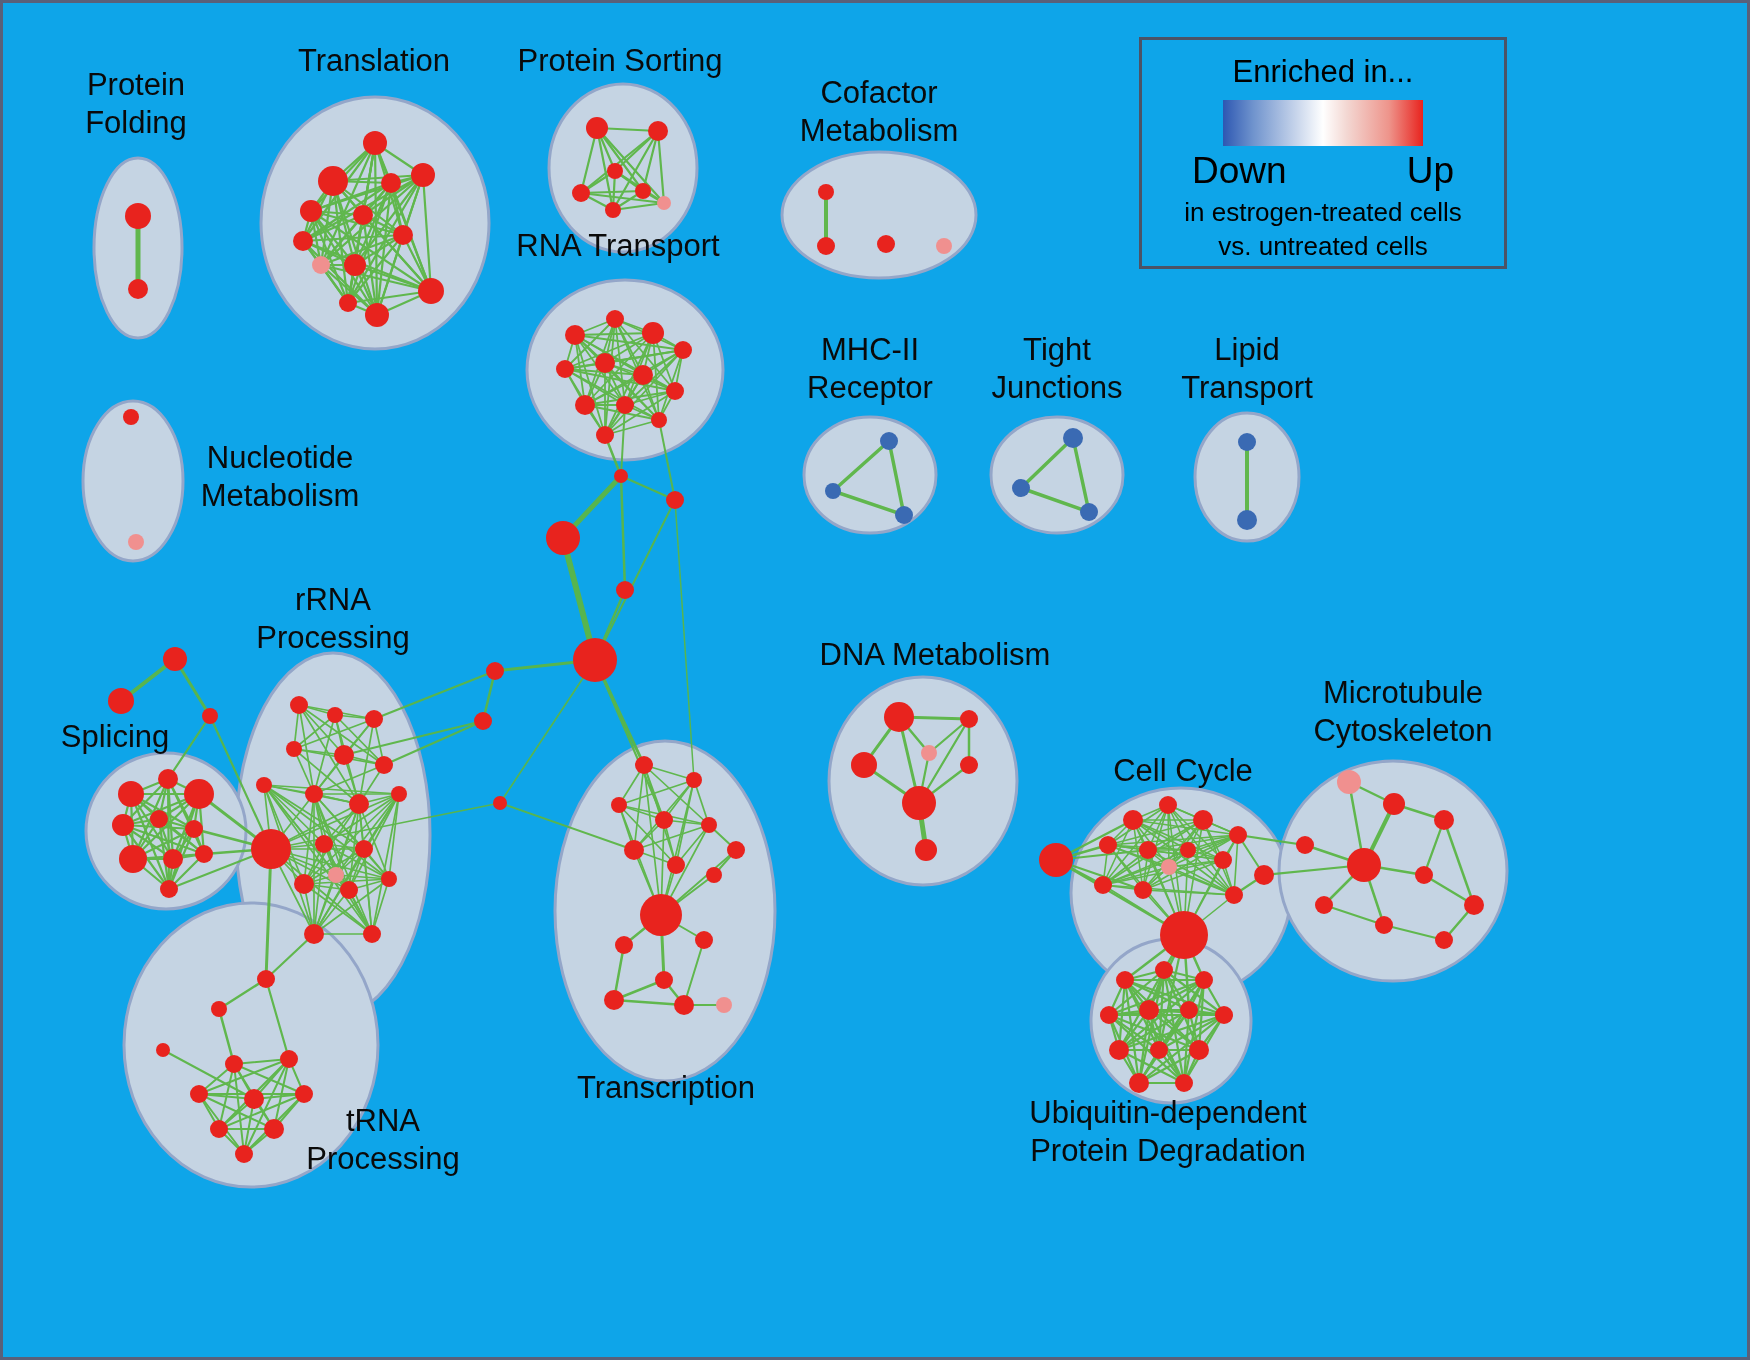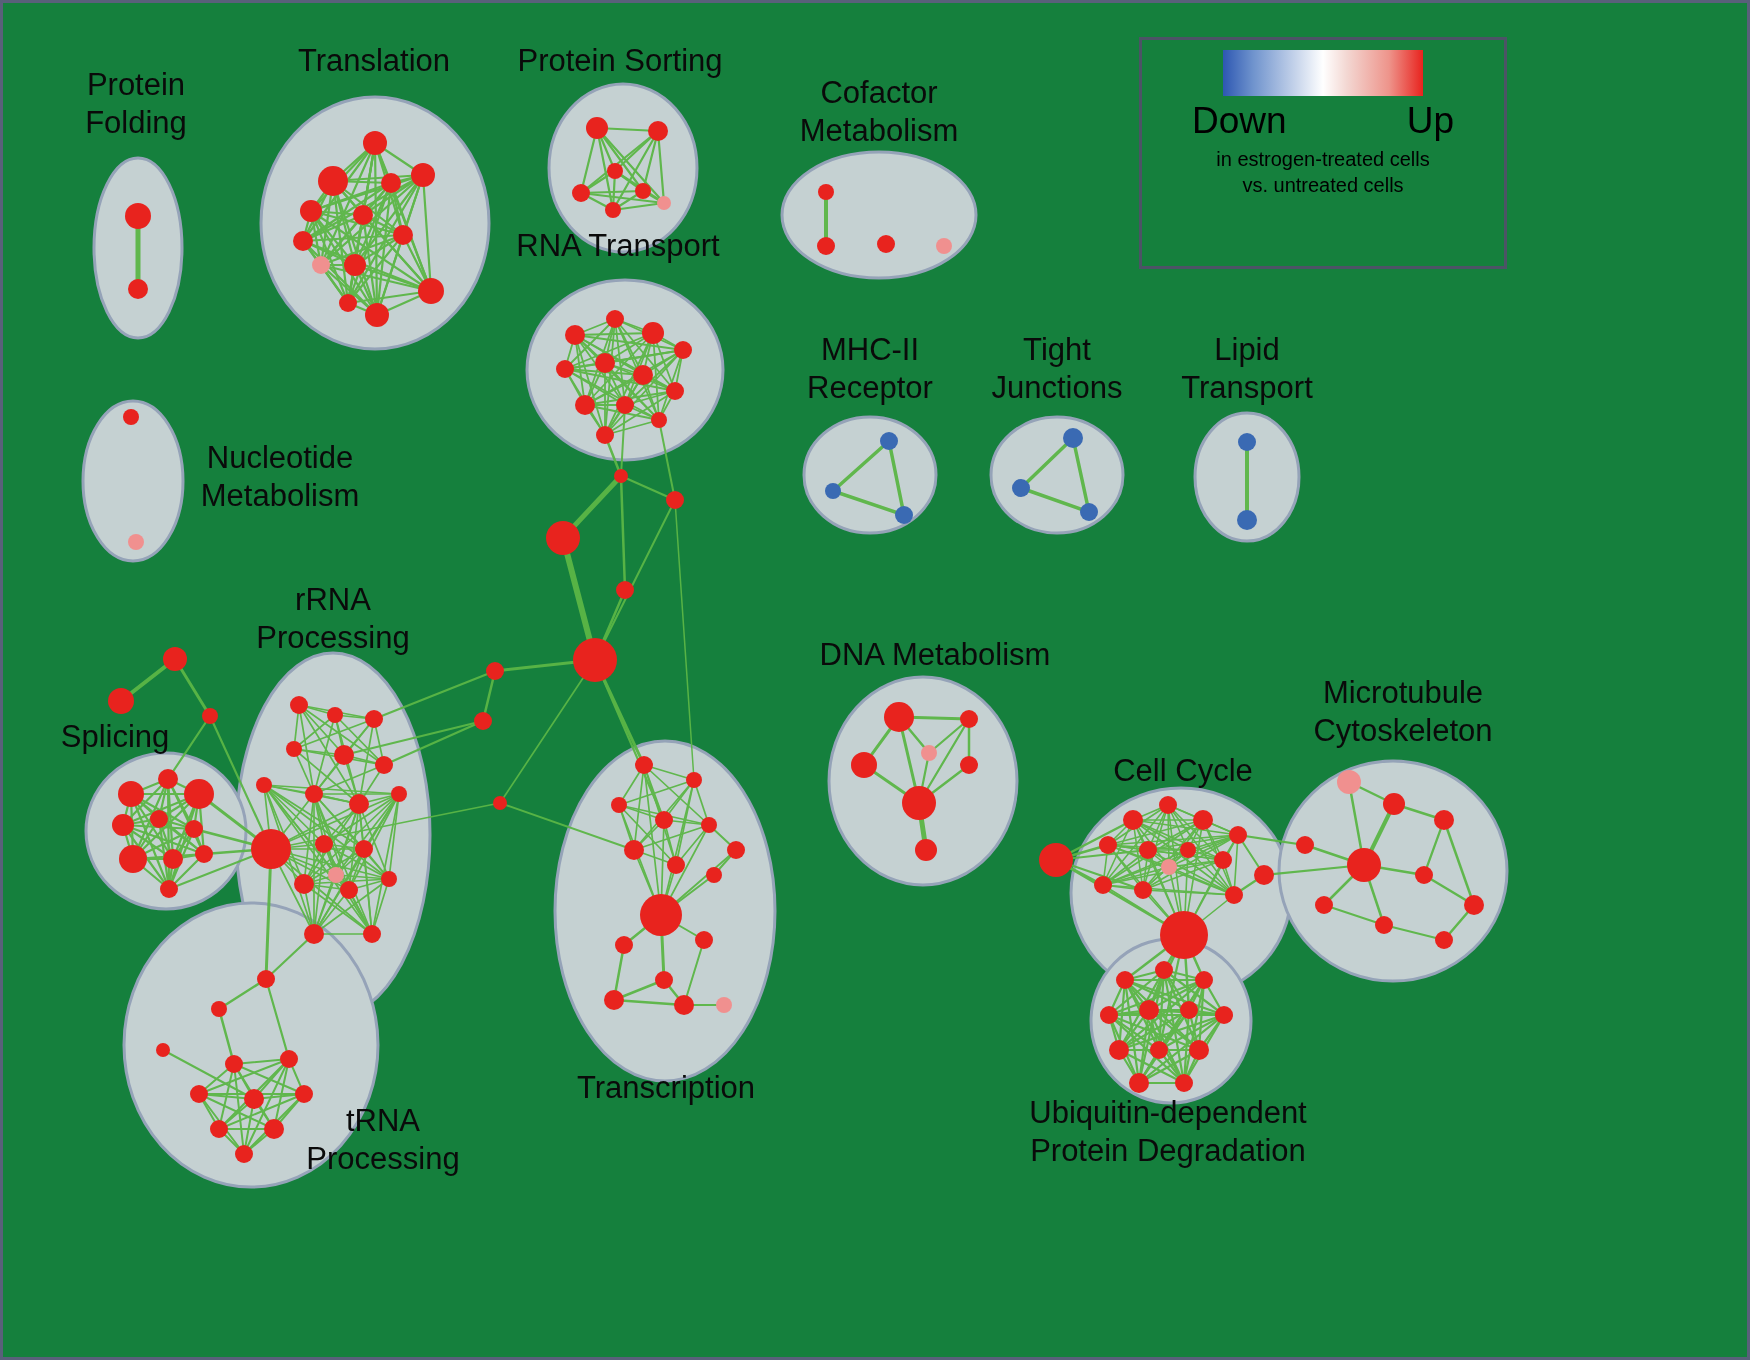--- a/index.html
+++ b/index.html
@@ -1,33 +1,33 @@
 <!DOCTYPE html>
 <html><head>
 <meta charset="utf-8">
 <style>
   html,body{margin:0;padding:0;background:#eef0f5;}
   .figure{
     position:relative;width:1750px;height:1360px;
-    background:#15803d;border:3px solid #59607a;box-sizing:border-box;
+    background:#0ea5e9;border:3px solid #59607a;box-sizing:border-box;
     font-family:"Liberation Sans",sans-serif;overflow:hidden;
   }
   .figure svg{position:absolute;left:0;top:0;display:block;}
   .legend{
     position:absolute;left:1136px;top:34px;width:368px;height:232px;
     border:3px solid #4c5366;box-sizing:border-box;text-align:center;color:#000;
     background:transparent;
   }
   .legend-title{font-size:31px;margin-top:14px;}
   .legend-gradient{
     width:200px;height:46px;margin:10px auto 4px;
     background:linear-gradient(90deg,#2d57b2 0%,#6f93cd 15%,#cdd9ed 38%,#ffffff 50%,#f3d7d2 62%,#ee948b 83%,#e8231e 100%);
   }
   .legend-scale{display:flex;justify-content:space-between;width:262px;margin:0 auto 4px;font-size:37px;}
-  .legend-caption{font-size:20px;line-height:1.3;}
+  .legend-caption{font-size:26px;line-height:1.3;}
 </style>
 </head>
 <body>
 
 <div class="figure">
   <svg id="net" width="1750" height="1360" viewBox="0 0 1750 1360">
       <g opacity="0.9">
         <ellipse cx="135" cy="245" rx="44" ry="90" fill="#d9dae3" stroke="#a3a7c6" stroke-width="3"></ellipse>
         <ellipse cx="372" cy="220" rx="114" ry="126" fill="#d9dae3" stroke="#a3a7c6" stroke-width="3"></ellipse>
         <ellipse cx="620" cy="165" rx="74" ry="84" fill="#d9dae3" stroke="#a3a7c6" stroke-width="3"></ellipse>
@@ -847,20 +847,21 @@
         <text x="1400" y="738" text-anchor="middle">Cytoskeleton</text>
         <text x="380" y="1128" text-anchor="middle">tRNA</text>
         <text x="380" y="1166" text-anchor="middle">Processing</text>
         <text x="663" y="1095" text-anchor="middle">Transcription</text>
         <text x="1165" y="1120" text-anchor="middle">Ubiquitin-dependent</text>
         <text x="1165" y="1158" text-anchor="middle">Protein Degradation</text>
       </g>
     </svg>
 
   <div class="legend">
+    <div class="legend-title">Enriched in...</div>
     <div class="legend-gradient"></div>
     <div class="legend-scale">
       <span>Down</span>
       <span>Up</span>
     </div>
     <div class="legend-caption">in estrogen-treated cells</div>
     <div class="legend-caption">vs. untreated cells</div>
   </div>
 </div>
 

